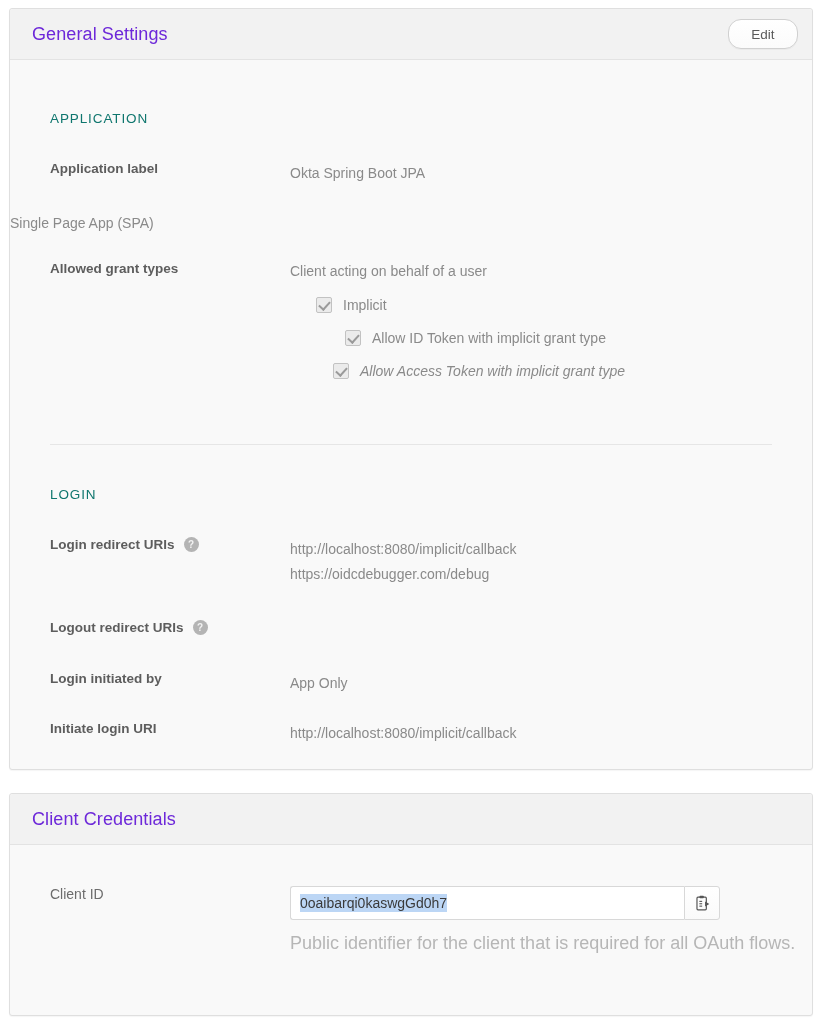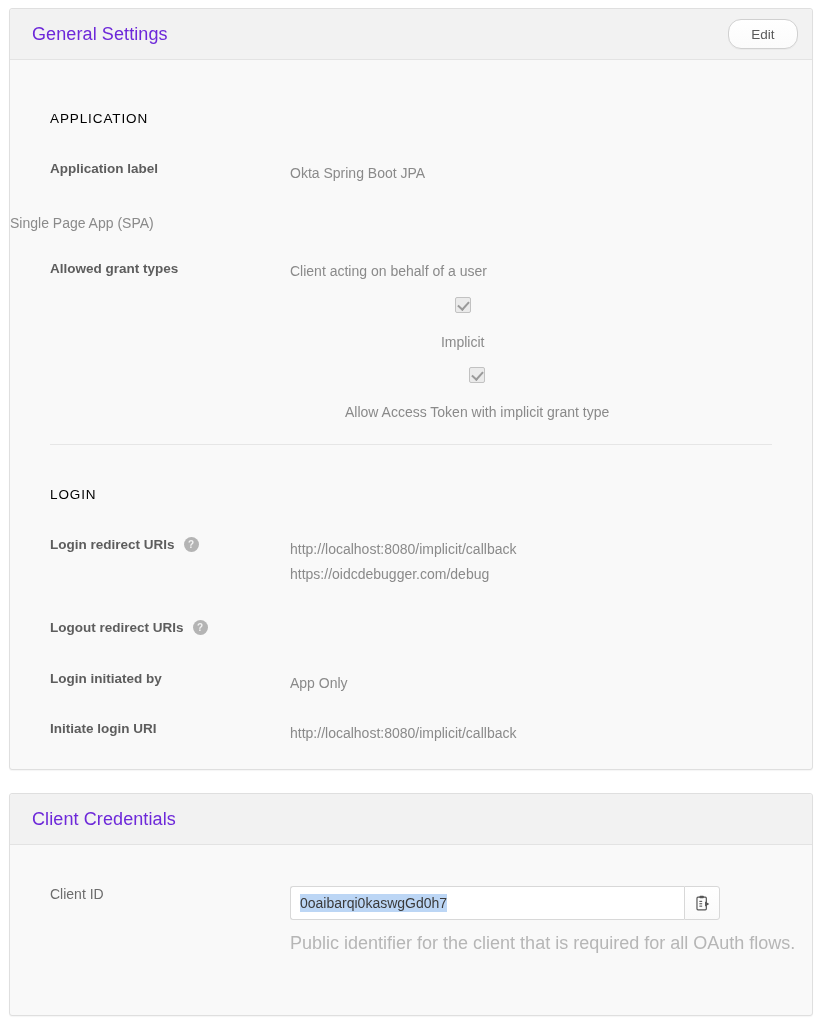--- a/index.html
+++ b/index.html
@@ -72,21 +72,21 @@
     justify-content: center;
   }
 
   .panel-body {
     padding: 0;
     position: relative;
   }
 
   
   .section-heading {
-    color: #000000;
+    color: #0f766e;
     font-size: 13.5px;
     letter-spacing: 0.9px;
     font-weight: 400;
   }
 
   
   .row {
     display: flex;
     align-items: flex-start;
   }
@@ -125,23 +125,21 @@
     text-align: center;
     font-weight: bold;
     display: inline-block;
     cursor: pointer;
     flex: 0 0 15px;
   }
 
   
   .check-row {
     display: flex;
-    align-items: center;
-    gap: 21px;
-    flex-direction: column;
+    gap: 11px;
   }
   .checkbox {
     width: 16px;
     height: 16px;
     border: 1px solid #c2c2c2;
     background: #ebebeb;
     border-radius: 2px;
     flex: 0 0 16px;
     position: relative;
     box-sizing: border-box;
@@ -241,22 +239,26 @@
       <div class="row" style="position:absolute; left:0; top:201px; width:100%;">
         <div class="row-label">Allowed grant types</div>
         <div>
           <div class="row-value" style="line-height:20px;">Client acting on behalf of a user</div>
 
           <div class="check-row" style="margin-top:16px; margin-left:26px;">
             <span class="checkbox checked"></span>
             <span class="check-label">Implicit</span>
           </div>
 
-
           <div class="check-row" style="margin-top:17px; margin-left:55px;">
+            <span class="checkbox checked"></span>
+            <span class="check-label">Allow ID Token with implicit grant type</span>
+          </div>
+
+          <div class="check-row" style="margin-top:17px; margin-left:43px;font-style:italic;">
             <span class="checkbox checked"></span>
             <span class="check-label">Allow Access Token with implicit grant type</span>
           </div>
         </div>
       </div>
 
       <div class="divider" style="position:absolute; left:0; right:0; top:384px;"></div>
 
       <div class="section-heading" style="position:absolute; left:40px; top:427px;">LOGIN</div>
 

